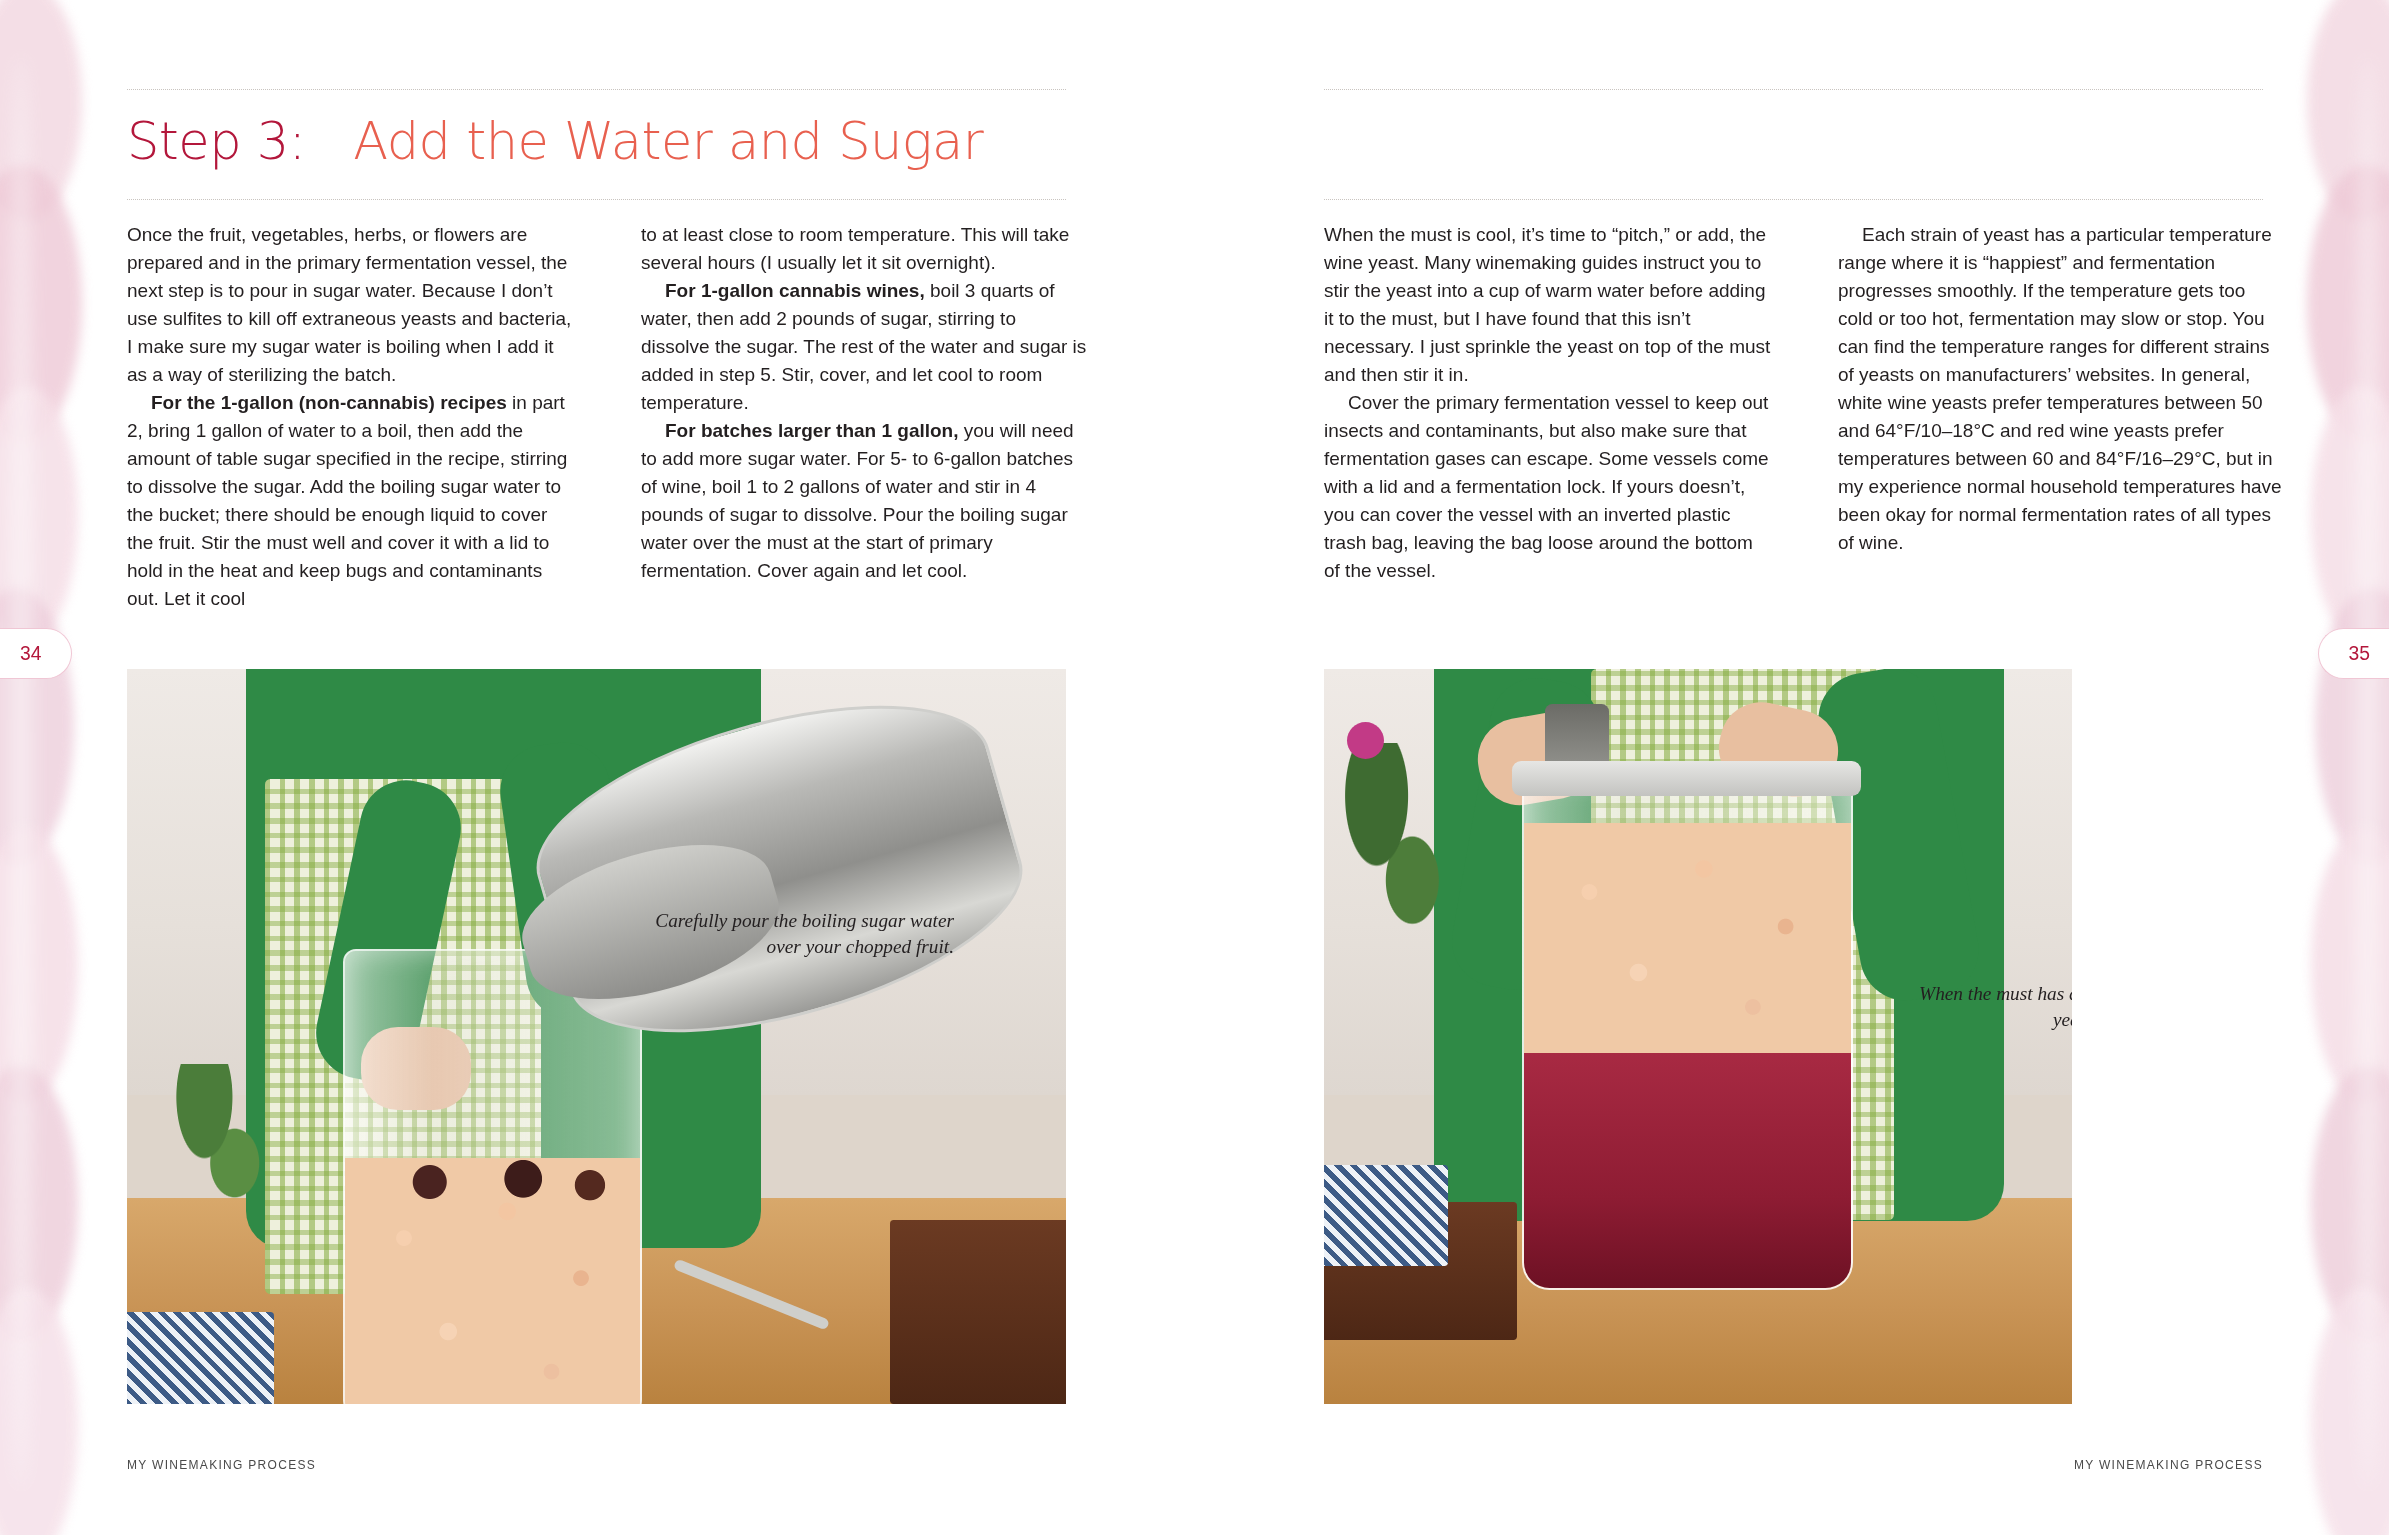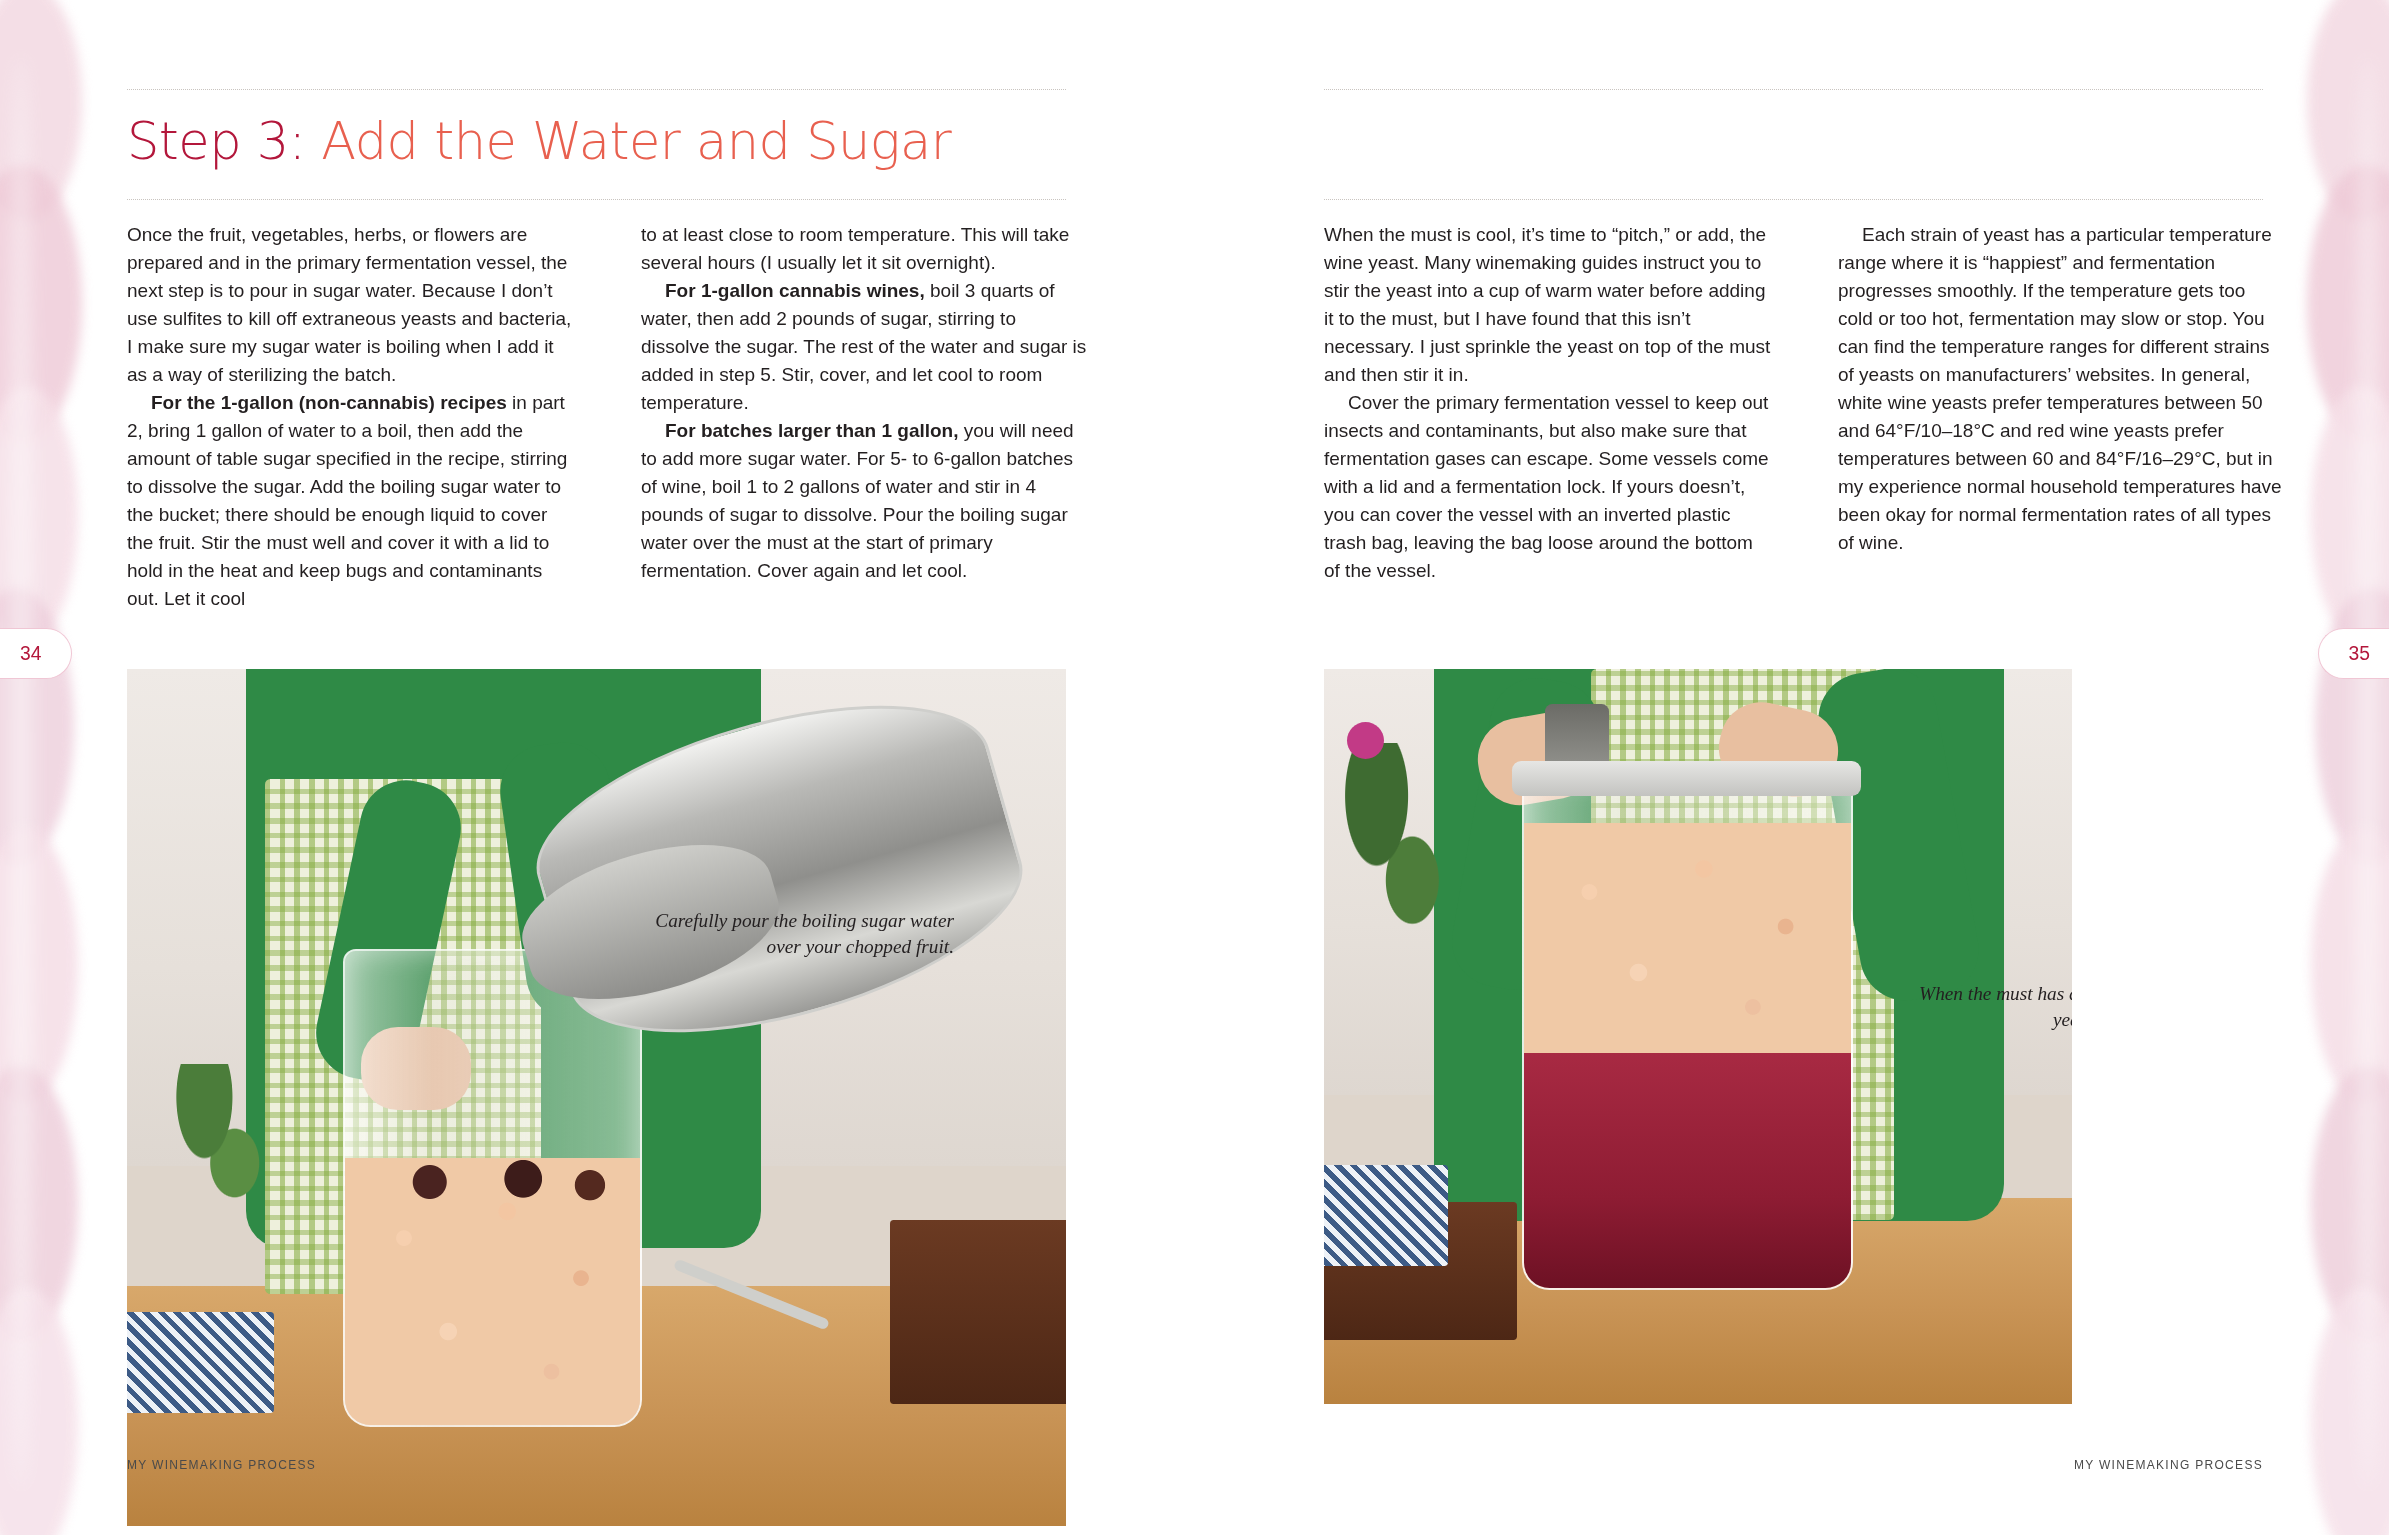--- a/index.html
+++ b/index.html
@@ -52,21 +52,21 @@
   }
   .page-title {
     position: absolute;
     font-family: "DejaVu Sans", sans-serif;
     font-weight: 300;
     font-size: 51px;
     letter-spacing: -0.5px;
     white-space: nowrap;
   }
   .title-dark { color: #b3173b; }
-  .title-light { color: #e8604f; }
+  .title-light { color: #e8604f; margin-left: 32px; }
 
   
   .col {
     position: absolute;
     font-family: "Liberation Sans", sans-serif;
     font-size: 19px;
     line-height: 28px;
     color: #231f20;
     text-align: left;
     width: 447px;
@@ -207,21 +207,21 @@
       <p>Once the fruit, vegetables, herbs, or flowers are prepared and in the primary fermentation vessel, the next step is to pour in sugar water. Because I don’t use sulfites to kill off extraneous yeasts and bacteria, I make sure my sugar water is boiling when I add it as a way of sterilizing the batch.</p>
       <p class="indent"><b>For the 1-gallon (non-cannabis) recipes</b><span> in part 2, bring 1 gallon of water to a boil, then add the amount of table sugar specified in the recipe, stirring to dissolve the sugar. Add the boiling sugar water to the bucket; there should be enough liquid to cover the fruit. Stir the must well and cover it with a lid to hold in the heat and keep bugs and contaminants out. Let it cool</span></p>
     </div>
 
     <div class="col" style="left:641px;top:221px;">
       <p>to at least close to room temperature. This will take several hours (I usually let it sit overnight).</p>
       <p class="indent"><b>For 1-gallon cannabis wines,</b><span> boil 3 quarts of water, then add 2 pounds of sugar, stirring to dissolve the sugar. The rest of the water and sugar is added in step 5. Stir, cover, and let cool to room temperature.</span></p>
       <p class="indent"><b>For batches larger than 1 gallon,</b><span> you will need to add more sugar water. For 5- to 6-gallon batches of wine, boil 1 to 2 gallons of water and stir in 4 pounds of sugar to dissolve. Pour the boiling sugar water over the must at the start of primary fermentation. Cover again and let cool.</span></p>
     </div>
 
-    <div class="photo" style="left:127px;top:669px;width:939px;height:857px;">
+    <div class="photo" style="left:127px;top:669px;width:939px;height:735px;">
       <div class="sky"></div>
       <div class="counter"></div>
 
       <div class="person" style="left:119px;top:-9.2px;width:515px;height:588px;border-radius:0 0 37px 37px;"></div>
       <div class="apron" style="left:138px;top:110px;width:276px;height:515px;"></div>
 
       <div class="person" style="left:211px;top:110px;width:101px;height:303px;border-radius:46px;transform:rotate(12deg);"></div>
       <div class="person" style="left:386px;top:74px;width:110px;height:276px;border-radius:46px;transform:rotate(-8deg);"></div>
       <div style="position:absolute;left:234px;top:358px;width:110px;height:83px;background:#e8bfa0;border-radius:37px;"></div>
       <div style="position:absolute;left:675px;top:92px;width:101px;height:83px;background:#e8bfa0;border-radius:37px;transform:rotate(18deg);"></div>

